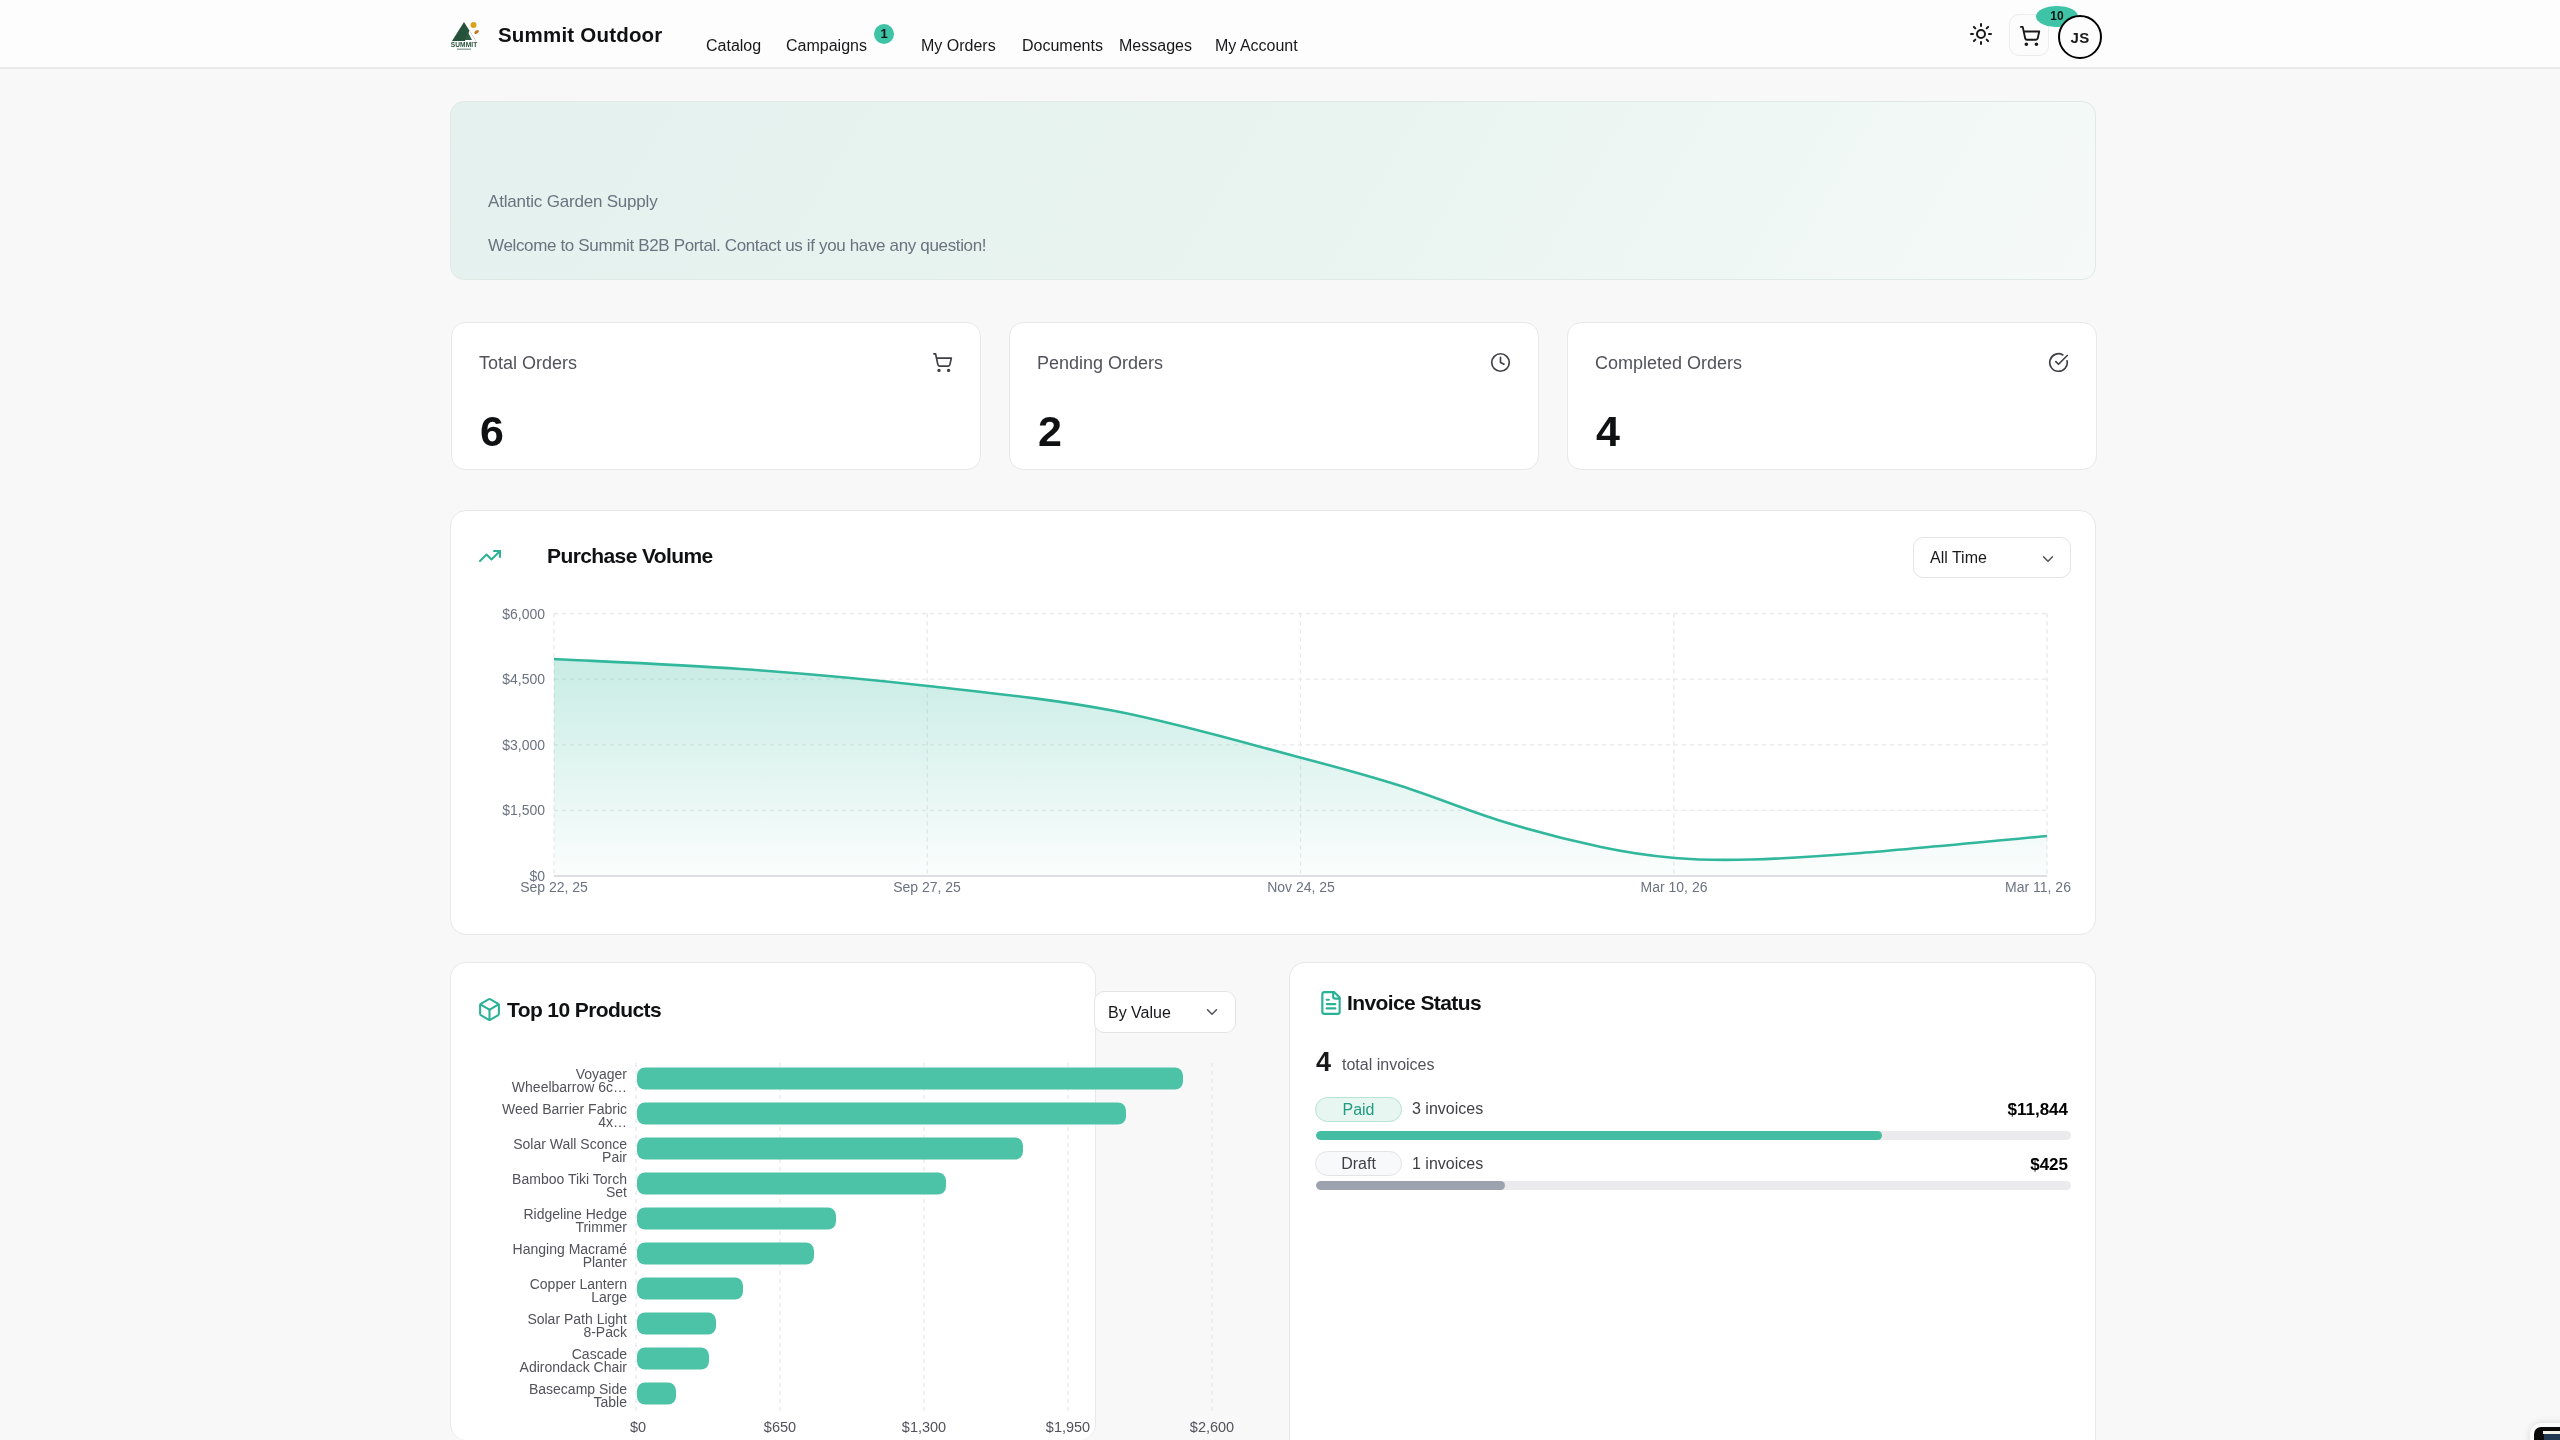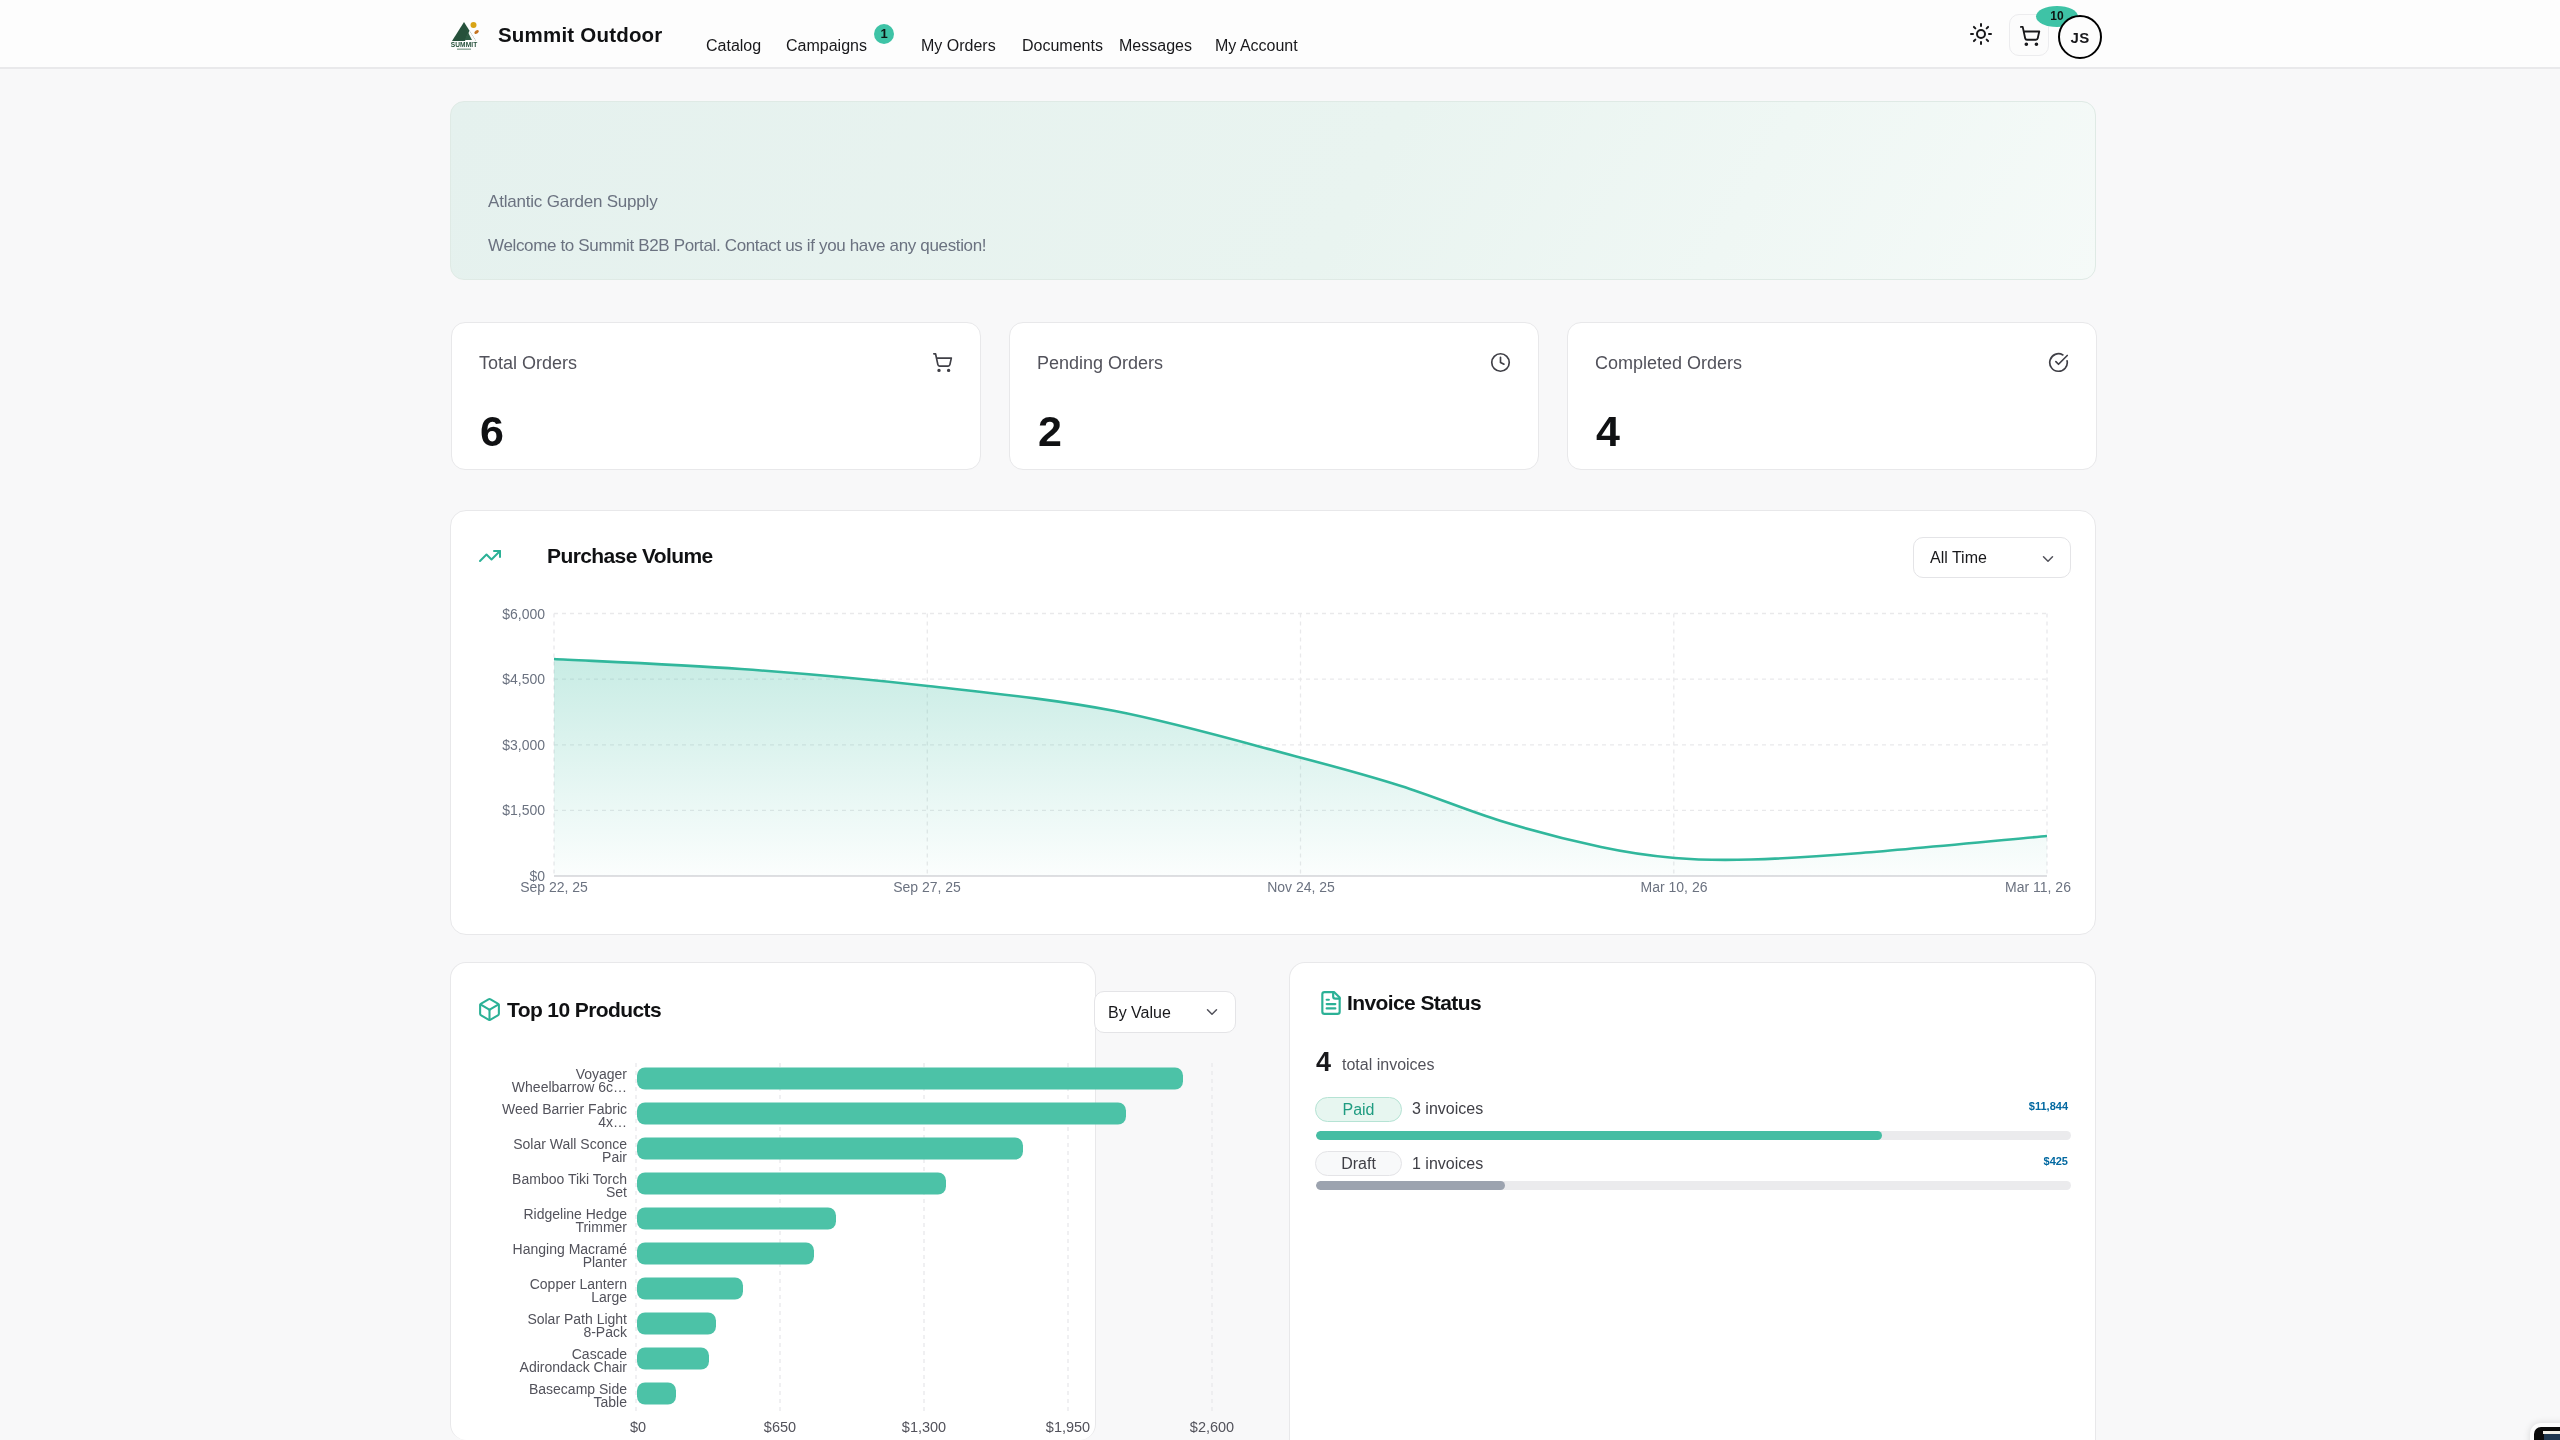--- a/index.html
+++ b/index.html
@@ -43,21 +43,21 @@
 #t10select svg { position:absolute; right:14px; top:11px; }
 .cardtitle2 { font-size:21px; font-weight:700; color:#101113; letter-spacing:-0.6px; }
 #invoice { left:1289px; top:962px; width:807px; height:537px; border-radius:16px; border-bottom:none; }
 #invoice .head { position:absolute; left:28px; top:27px; display:flex; align-items:center; gap:3px; }
 #inv4 { position:absolute; left:26px; top:84px; font-size:27px; font-weight:700; }
 #invtotal { position:absolute; left:52px; top:93px; font-size:16px; color:#52525b; }
 .pill { position:absolute; height:25px; border-radius:13px; font-size:16px; text-align:center; line-height:24px; width:87px; }
 .pill.paid { left:25px; top:134px; background:#e7f6f0; border:1px solid #b5e3d4; color:#1f9c81; }
 .pill.draft { left:25px; top:188px; background:#f8f9fa; border:1px solid #e4e4e7; color:#3f3f46; }
 .invrowtxt { position:absolute; left:122px; font-size:16px; color:#3f3f46; }
-.invamt { position:absolute; right:27px; font-size:11px; font-weight:700; color:#0369a1; }
+.invamt { position:absolute; right:27px; font-size:17px; font-weight:700; color:#000000; }
 .track { position:absolute; left:26px; width:755px; height:9px; border-radius:4.5px; background:#ebebed; overflow:hidden; }
 .fill { height:9px; border-radius:4.5px; }
 
 #thumb { position:absolute; right:0; bottom:0; width:26px; height:13px; background:#0b0b0b; border-top-left-radius:7px; box-shadow:0 0 0 4px #fdfdfd, 0 0 6px 5px rgba(0,0,0,0.10); }
 #thumb .bar { position:absolute; left:9px; top:4px; right:0; height:3px; background:#f3f1e8; }
 #thumb .pg { position:absolute; left:10px; top:7px; right:0; bottom:0; background:#203850; }
 svg { display:block; }
 </style>
 </head>
 <body>

